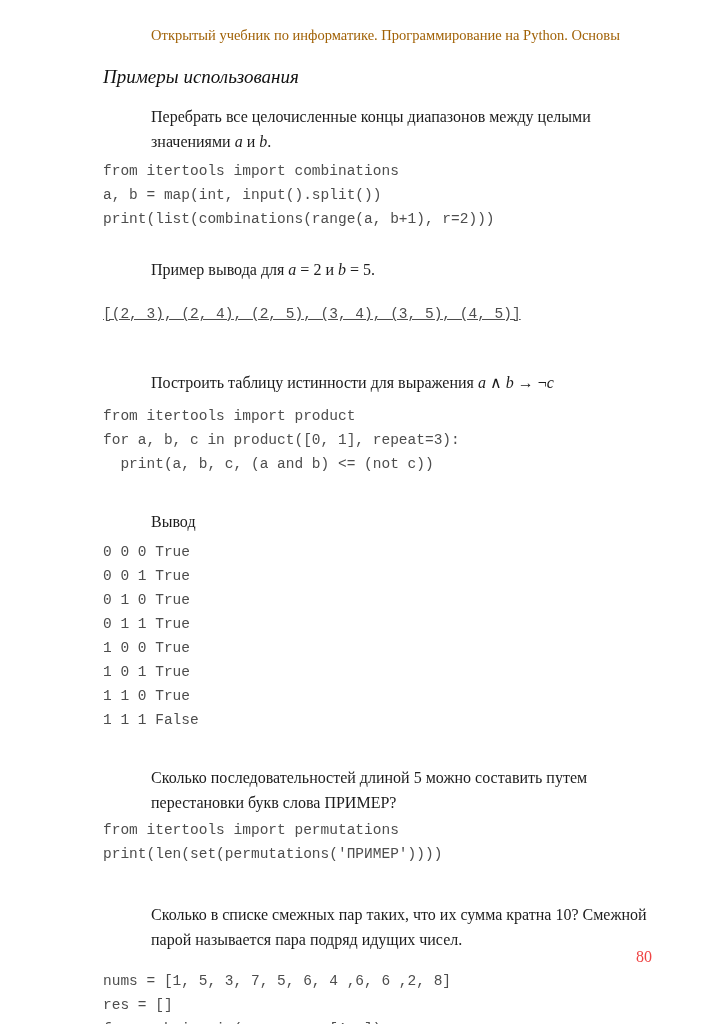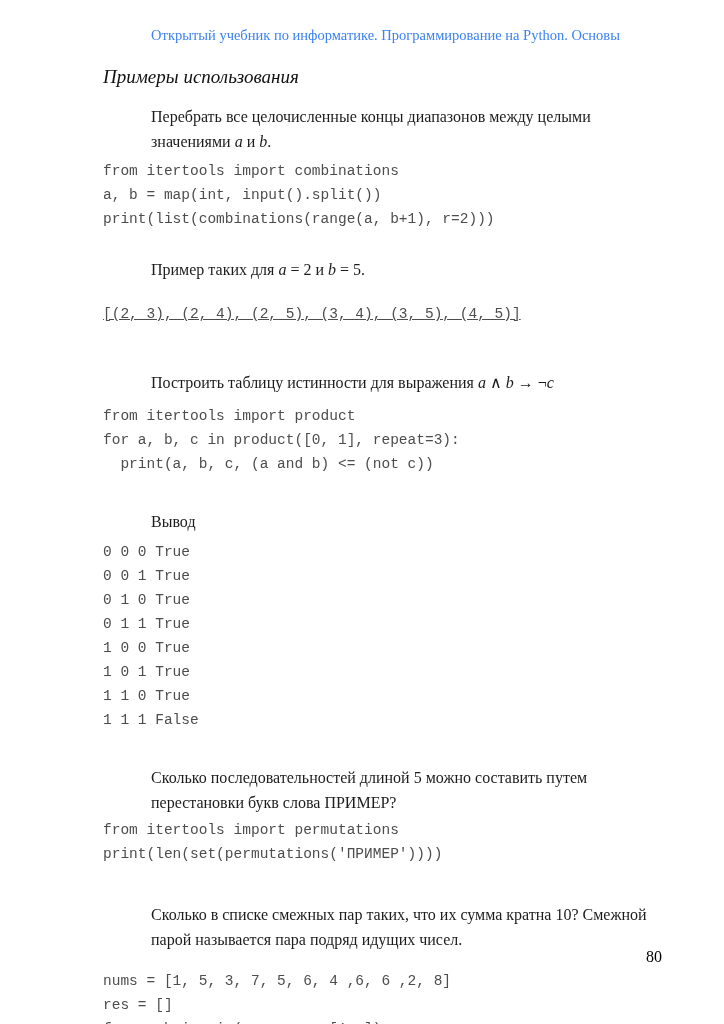--- a/index.html
+++ b/index.html
@@ -15,21 +15,21 @@
   .page {
     width: 100%;
     height: 100%;
     padding: 26px 56px 0 103px;
     position: relative;
   }
   .running-header {
     text-align: center;
     font-size: 14.5px;
     line-height: 18px;
-    color: #3b82f6;
+    color: #a16207;
   }
   .section-heading {
     margin-top: 22px;
     font-size: 19px;
     line-height: 22px;
     font-weight: normal;
     font-style: italic;
     color: #111;
   }
   .para {
@@ -54,41 +54,41 @@
   .mt-code2   { margin-top: 9px;  }
   .mt-vyvod   { margin-top: 33px; }
   .mt-out2    { margin-top: 6px;  }
   .mt-para4   { margin-top: 33px; }
   .mt-code3   { margin-top: 3px;  }
   .mt-para5   { margin-top: 36px; }
   .mt-code4   { margin-top: 17px;  }
   .page-number {
     position: absolute;
     top: 948px;
-    right: 62px;
+    right: 72px;
     font-size: 16px;
-    color: #000000;
+    color: #ef4444;
   }
 </style>
 </head>
 <body>
 
 <div class="page">
 
   <div class="running-header">Открытый учебник по информатике. Программирование на Python. Основы</div>
 
   <h2 class="section-heading">Примеры использования</h2>
 
   <p class="para mt-para1"><span>Перебрать все целочисленные концы диапазонов между целыми значениями </span><span class="var">a</span><span> и </span><span class="var">b</span><span>.</span></p>
 
   <pre class="code mt-code1">from itertools import combinations
 a, b = map(int, input().split())
 print(list(combinations(range(a, b+1), r=2)))</pre>
 
-  <p class="para mt-para2"><span>Пример таких для </span><span class="var">a</span><span> = 2 и </span><span class="var">b</span><span> = 5.</span></p>
+  <p class="para mt-para2"><span>Пример вывода для </span><span class="var">a</span><span> = 2 и </span><span class="var">b</span><span> = 5.</span></p>
 
   <pre class="code mt-out1">[(2, 3), (2, 4), (2, 5), (3, 4), (3, 5), (4, 5)]</pre>
 
   <p class="para mt-para3"><span>Построить таблицу истинности для выражения </span><span class="var">a</span><span> ∧ </span><span class="var">b</span><span> → ¬</span><span class="var">c</span></p>
 
   <pre class="code mt-code2">from itertools import product
 for a, b, c in product([0, 1], repeat=3):
   print(a, b, c, (a and b) &lt;= (not c))</pre>
 
   <p class="para mt-vyvod">Вывод</p>

